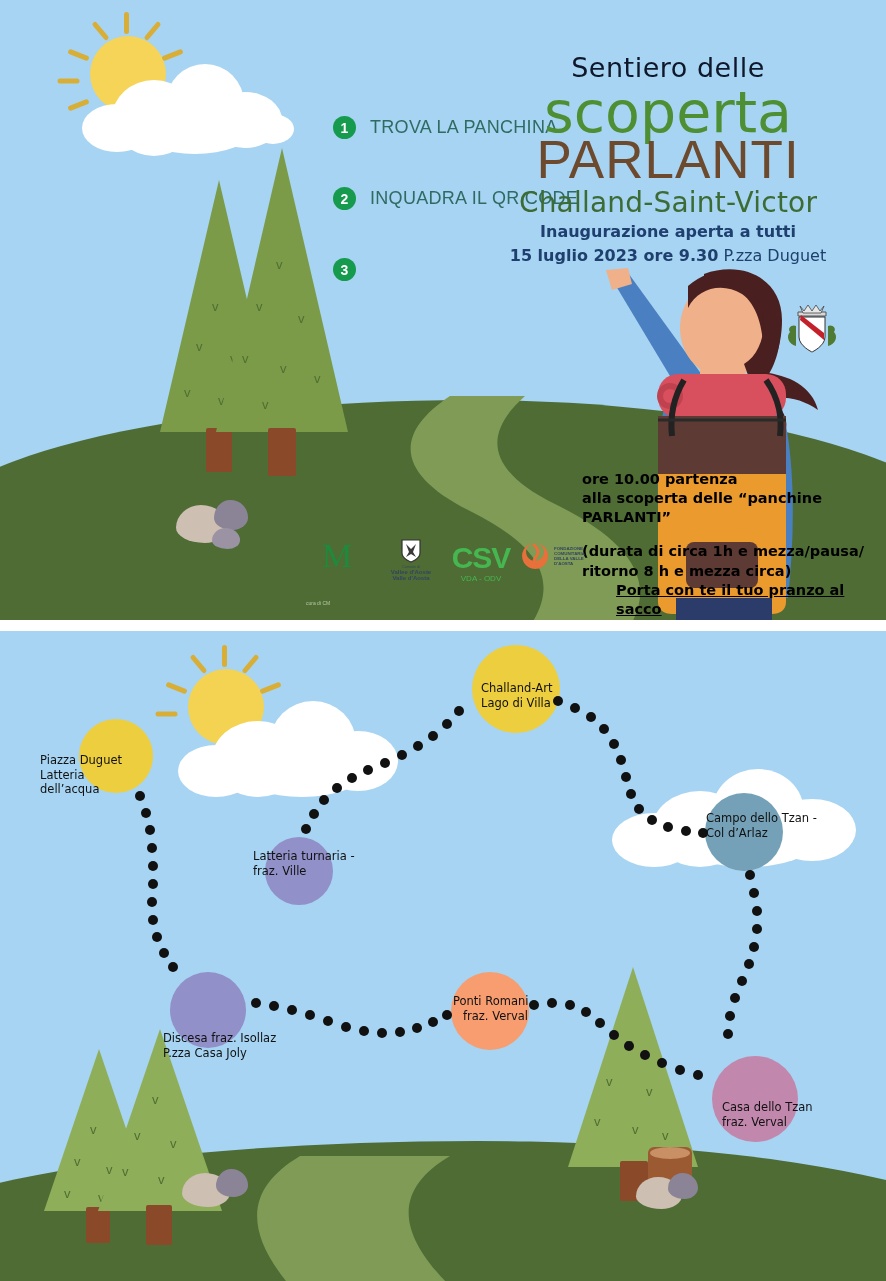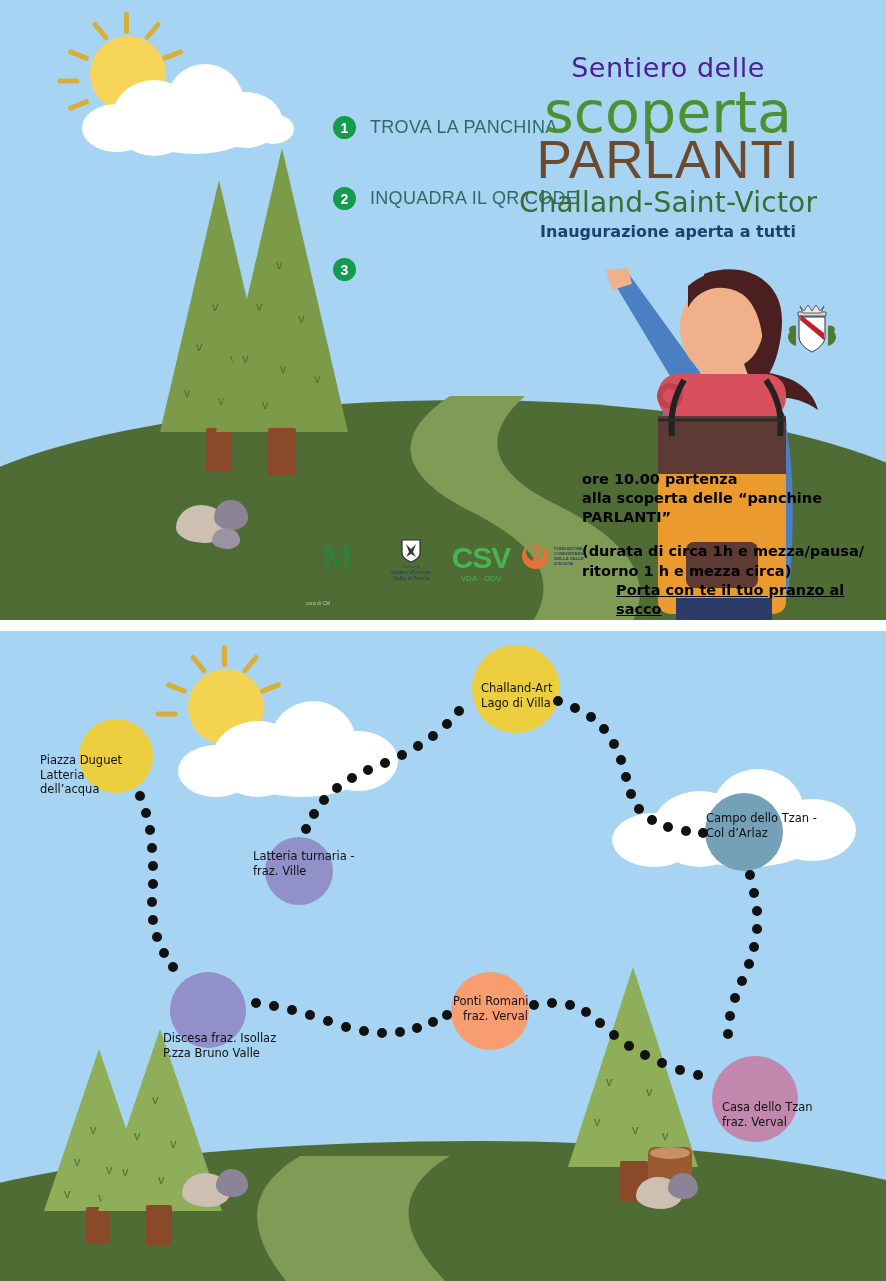--- a/index.html
+++ b/index.html
@@ -56,21 +56,21 @@
     font-size:14px;font-weight:bold;display:flex;align-items:center;justify-content:center;
     flex:0 0 auto;margin-right:14px;font-family:"Liberation Sans",sans-serif;
   }
   .step-label{
     font-size:18px;color:#2f6b63;letter-spacing:.3px;white-space:nowrap;
     font-family:"Liberation Sans",sans-serif;
   }
 
   
   .title-block{position:absolute;right:8px;top:52px;width:420px;text-align:center;z-index:14;}
-  .t-sentiero{font-family:"DejaVu Sans",sans-serif;font-size:27px;color:#4c1d95;letter-spacing:.5px;}
+  .t-sentiero{font-family:"DejaVu Sans",sans-serif;font-size:27px;color:#0f172a;letter-spacing:.5px;}
   .t-panchine{font-family:"DejaVu Sans",sans-serif;font-size:57px;color:#4e8f33;line-height:.96;margin-top:2px;font-weight:400;}
   .t-parlanti{font-family:"Liberation Sans",sans-serif;font-size:53px;color:#6d4a2e;line-height:.92;letter-spacing:1px;margin-top:-4px;}
   .t-comune{font-family:"DejaVu Sans",sans-serif;font-size:28px;color:#3d6b34;margin-top:2px;letter-spacing:.2px;}
   .t-inaug{font-family:"DejaVu Sans",sans-serif;font-size:16px;color:#1f3f6e;font-weight:bold;margin-top:3px;}
   .t-date{font-family:"DejaVu Sans",sans-serif;font-size:16px;color:#1f3f6e;margin-top:5px;}
   .t-date b{font-weight:bold;}
 
   
   .crest{position:absolute;left:784px;top:300px;width:56px;height:58px;z-index:15;}
 
@@ -182,20 +182,21 @@
         <div class="step-badge">3</div>
       </div>
     </div>
 
     <div class="title-block">
       <div class="t-sentiero">Sentiero delle</div>
       <div class="t-panchine">scoperta</div>
       <div class="t-parlanti">PARLANTI</div>
       <div class="t-comune">Challand-Saint-Victor</div>
       <div class="t-inaug">Inaugurazione aperta a tutti</div>
+      <div class="t-date"><b>15 luglio 2023 ore 9.30</b><span> P.zza Duguet</span></div>
     </div>
 
     <div class="crest">
       <svg width="56" height="58" viewBox="0 0 56 58">
         <path d="M14 12 h28 v4 h-28 z" fill="#d8d8d8" stroke="#555" stroke-width="1"></path>
         <path d="M16 6 l3 7 h18 l3 -7 l-4 5 l-4 -6 l-4 6 l-4 -6 l-4 6 z" fill="#e6e6e6" stroke="#444" stroke-width="0.8"></path>
         <path d="M12 46 C 4 44, 2 36, 6 32 C 3 28, 8 24, 12 26 z" fill="#4e7a33"></path>
         <path d="M44 46 C 52 44, 54 36, 50 32 C 53 28, 48 24, 44 26 z" fill="#4e7a33"></path>
         <path d="M15 17 h26 v20 c0 9 -13 15 -13 15 c0 0 -13 -6 -13 -15 z" fill="#ffffff" stroke="#333" stroke-width="1"></path>
         <path d="M16 20 L40 40 L40 33 L17 15 z" fill="#c4202c"></path>
@@ -236,21 +237,21 @@
 
         <path d="M84 330 h96 v25 h-96 z" fill="#2b3c6b"></path>
       </svg>
     </div>
 
     <div class="schedule">
       <div>ore 10.00 partenza</div>
       <div>alla scoperta delle  “panchine PARLANTI”</div>
       <div class="gap"></div>
       <div>(durata  di circa 1h e mezza/pausa/</div>
-      <div> ritorno 1 h e mezza circa)</div>
+      <div> ritorno 8 h e mezza circa)</div>
       <div><span class="underline">Porta con te il tuo pranzo al sacco</span></div>
     </div>
 
     <div class="sponsors">
 
       <div class="sponsor" style="left:6px;top:2px;width:62px;">
         <div class="sp-text" style="font-size:34px;color:#1f8a3e;font-family:'Liberation Serif',serif;line-height:1;">M</div>
         <div style="height:4px"></div>
         <div class="sp-text" style="font-size:4px;color:#1f8a3e;"></div>
       </div>
@@ -481,21 +482,21 @@
 
       <div class="station" style="left:705px;top:162px;width:78px;height:78px;background:#74a1b8;"></div>
       <div class="station-label" style="left:706px;top:180px;">
         <div>Campo dello Tzan -</div>
         <div>Col d’Arlaz</div>
       </div>
 
       <div class="station" style="left:170px;top:341px;width:76px;height:76px;background:#9190c8;"></div>
       <div class="station-label" style="left:163px;top:400px;">
         <div>Discesa fraz. Isollaz</div>
-        <div>P.zza Bruno Valle</div>
+        <div>P.zza Casa Joly</div>
       </div>
 
       <div class="station" style="left:451px;top:341px;width:78px;height:78px;background:#f79d70;"></div>
       <div class="station-label" style="left:453px;top:363px;">
         <div>Ponti  Romani</div>
         <div style="padding-left:10px;">fraz. Verval</div>
       </div>
 
       <div class="station" style="left:712px;top:425px;width:86px;height:86px;background:#c287ac;"></div>
       <div class="station-label" style="left:722px;top:469px;">

